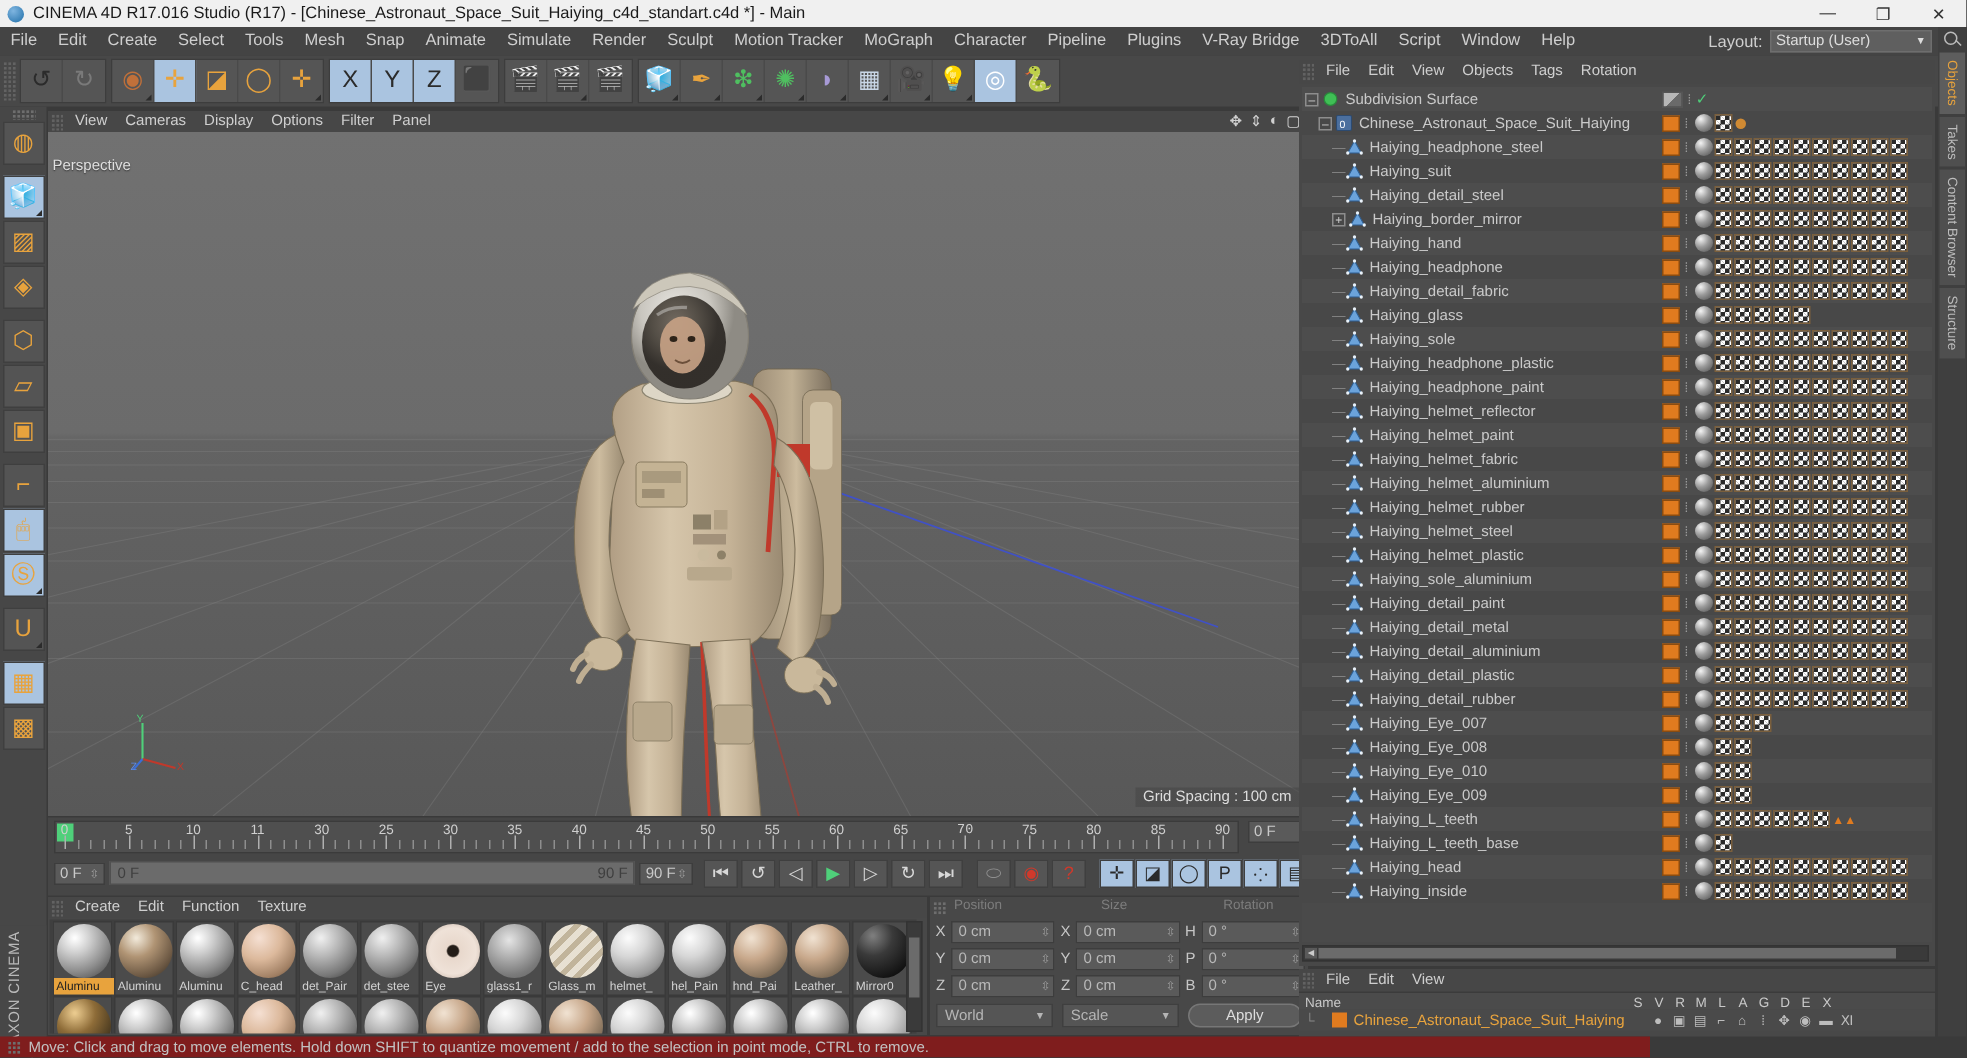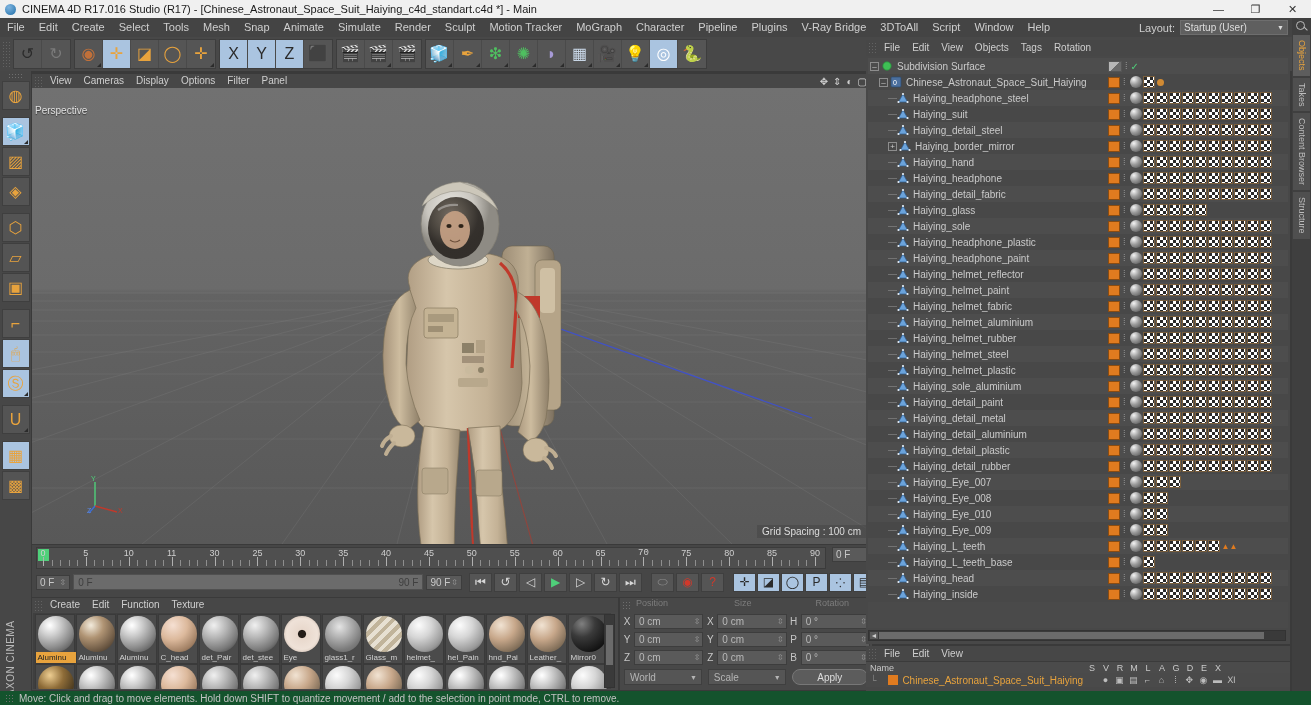--- a/index.html
+++ b/index.html
@@ -270,21 +270,21 @@
   .vtab{
     width:17px; margin:0 1px 2px 1px; background:#4f4f4f; color:#bdbdbd;
     writing-mode:vertical-rl; font-size:9px;
     display:flex; align-items:center; justify-content:center; padding:5px 0;
   }
   .vtab.on{ background:#5d5d5d; color:#e8a33d;}
   .vtop-srch{height:17px;display:flex;align-items:center;justify-content:center;}
 
   
   .statusbar{
-    position:absolute;left:0;bottom:0;width:1311px;height:14px;background:#14532d;
+    position:absolute;left:0;bottom:0;width:1100px;height:14px;background:#7f1d1d;
     display:flex;align-items:center;font-size:10px;color:#c2c2c2;text-align:right;
   }
   .sb-grip{width:9px;height:9px;margin:0 5px;
     background-image:radial-gradient(#6e6e6e 1px, transparent 1px);background-size:3px 3px;}
 </style>
 </head>
 <body>
 
 <div id="app">
 

